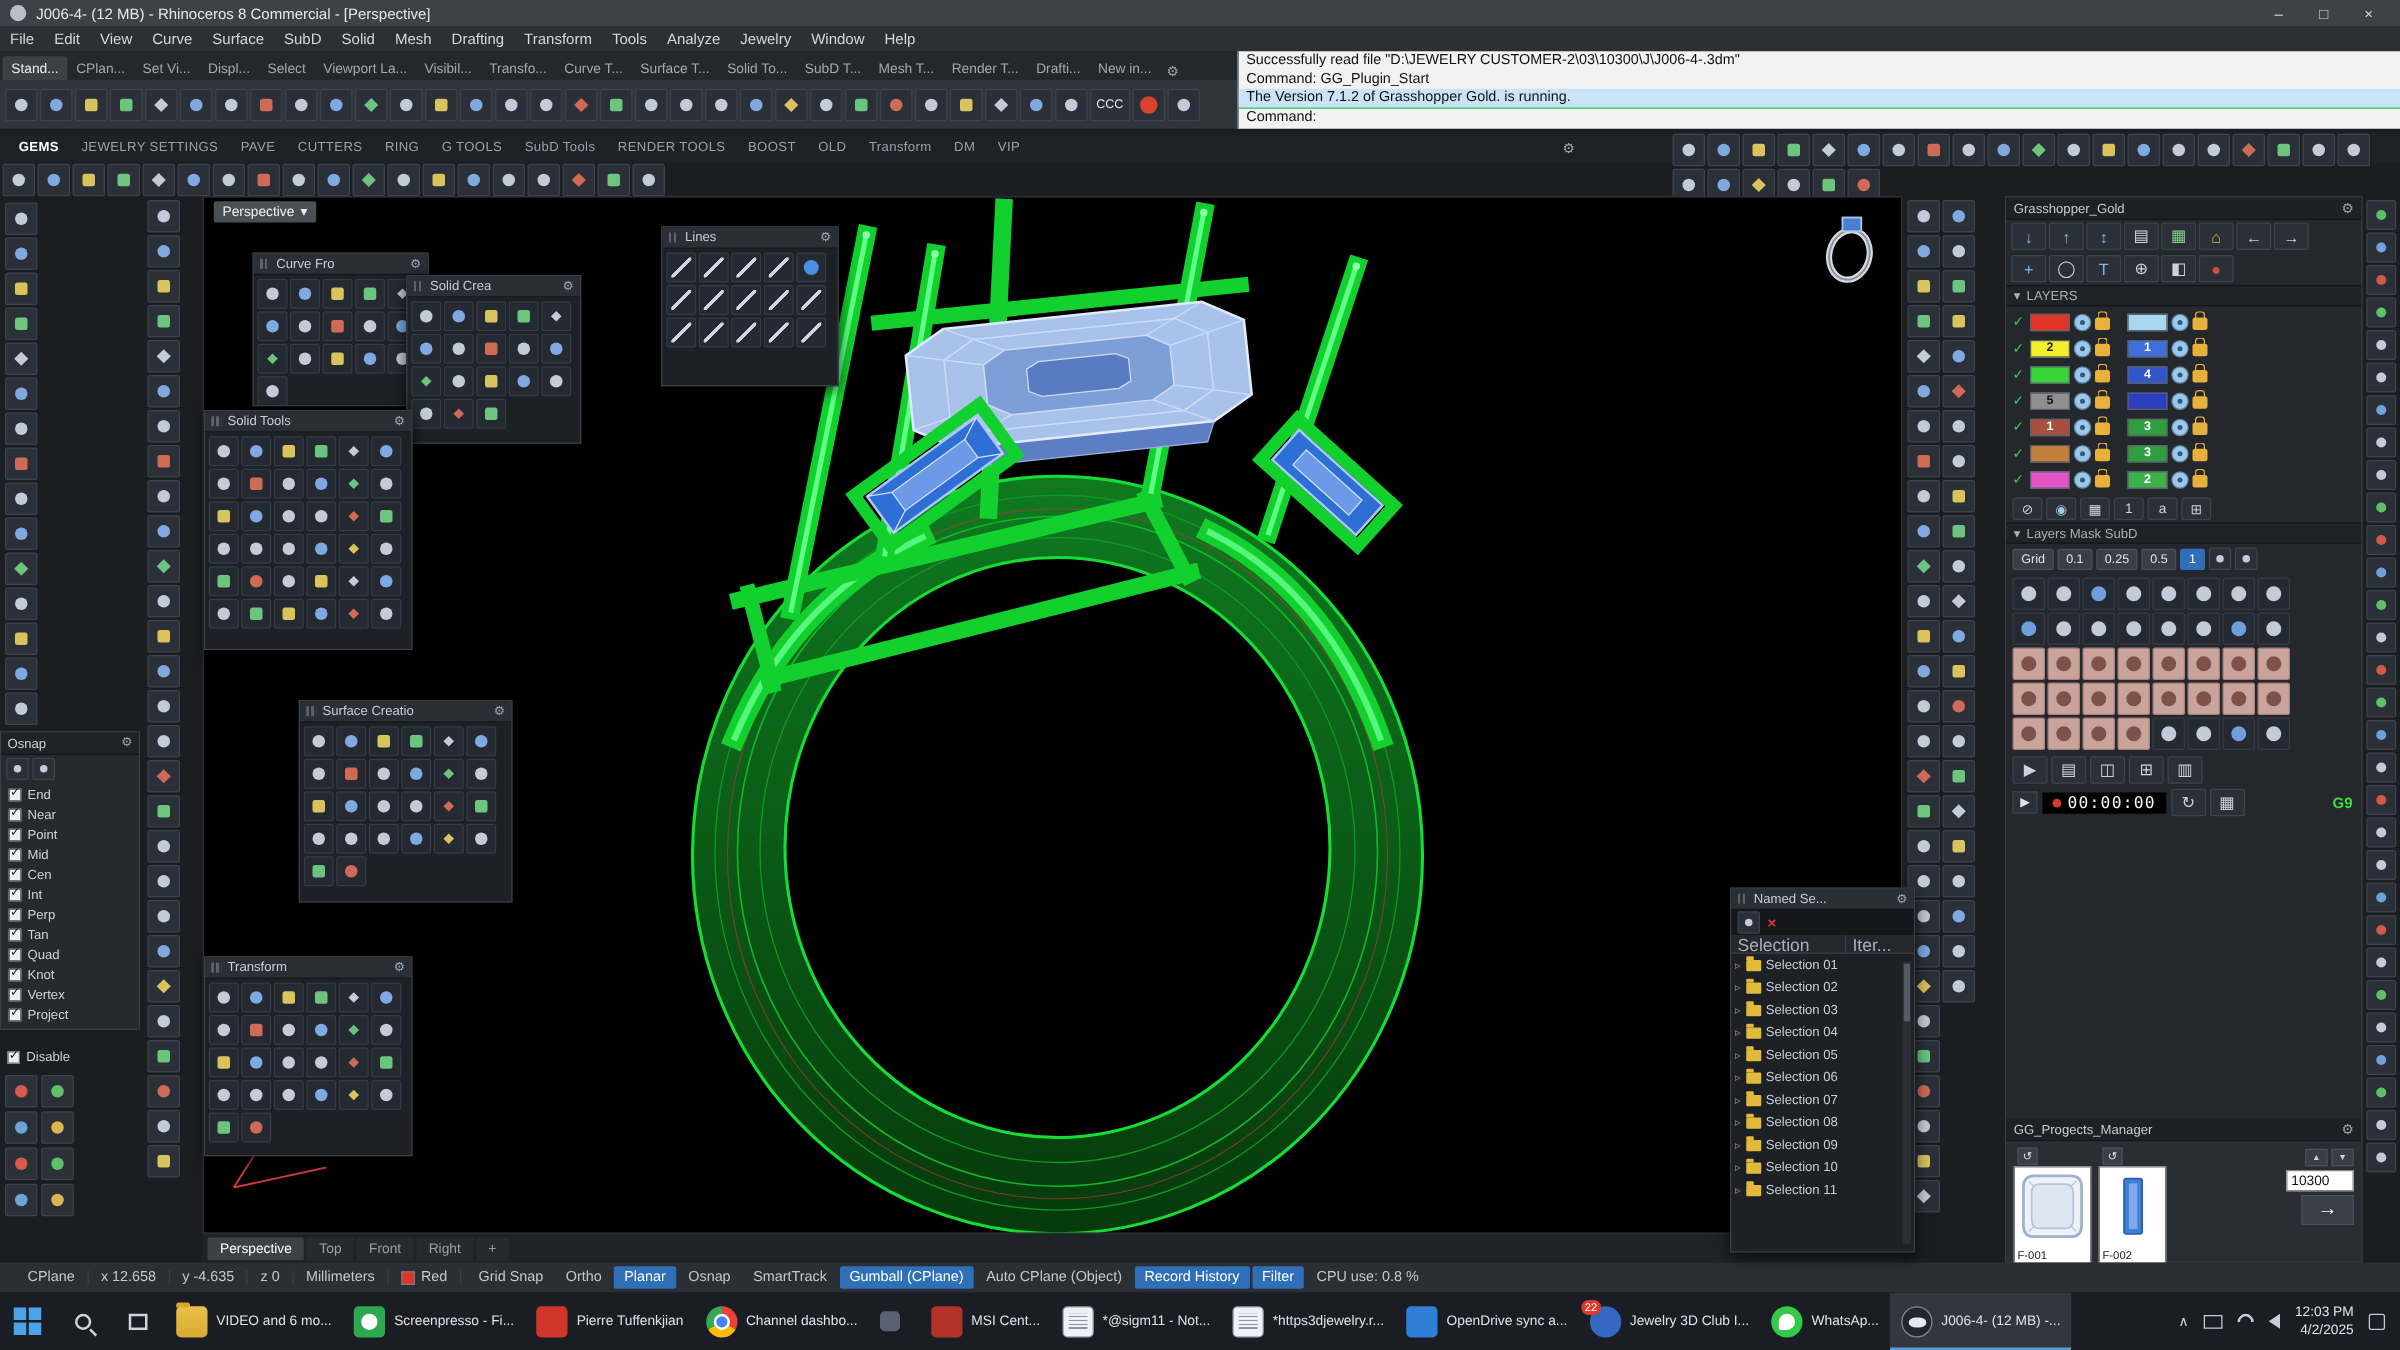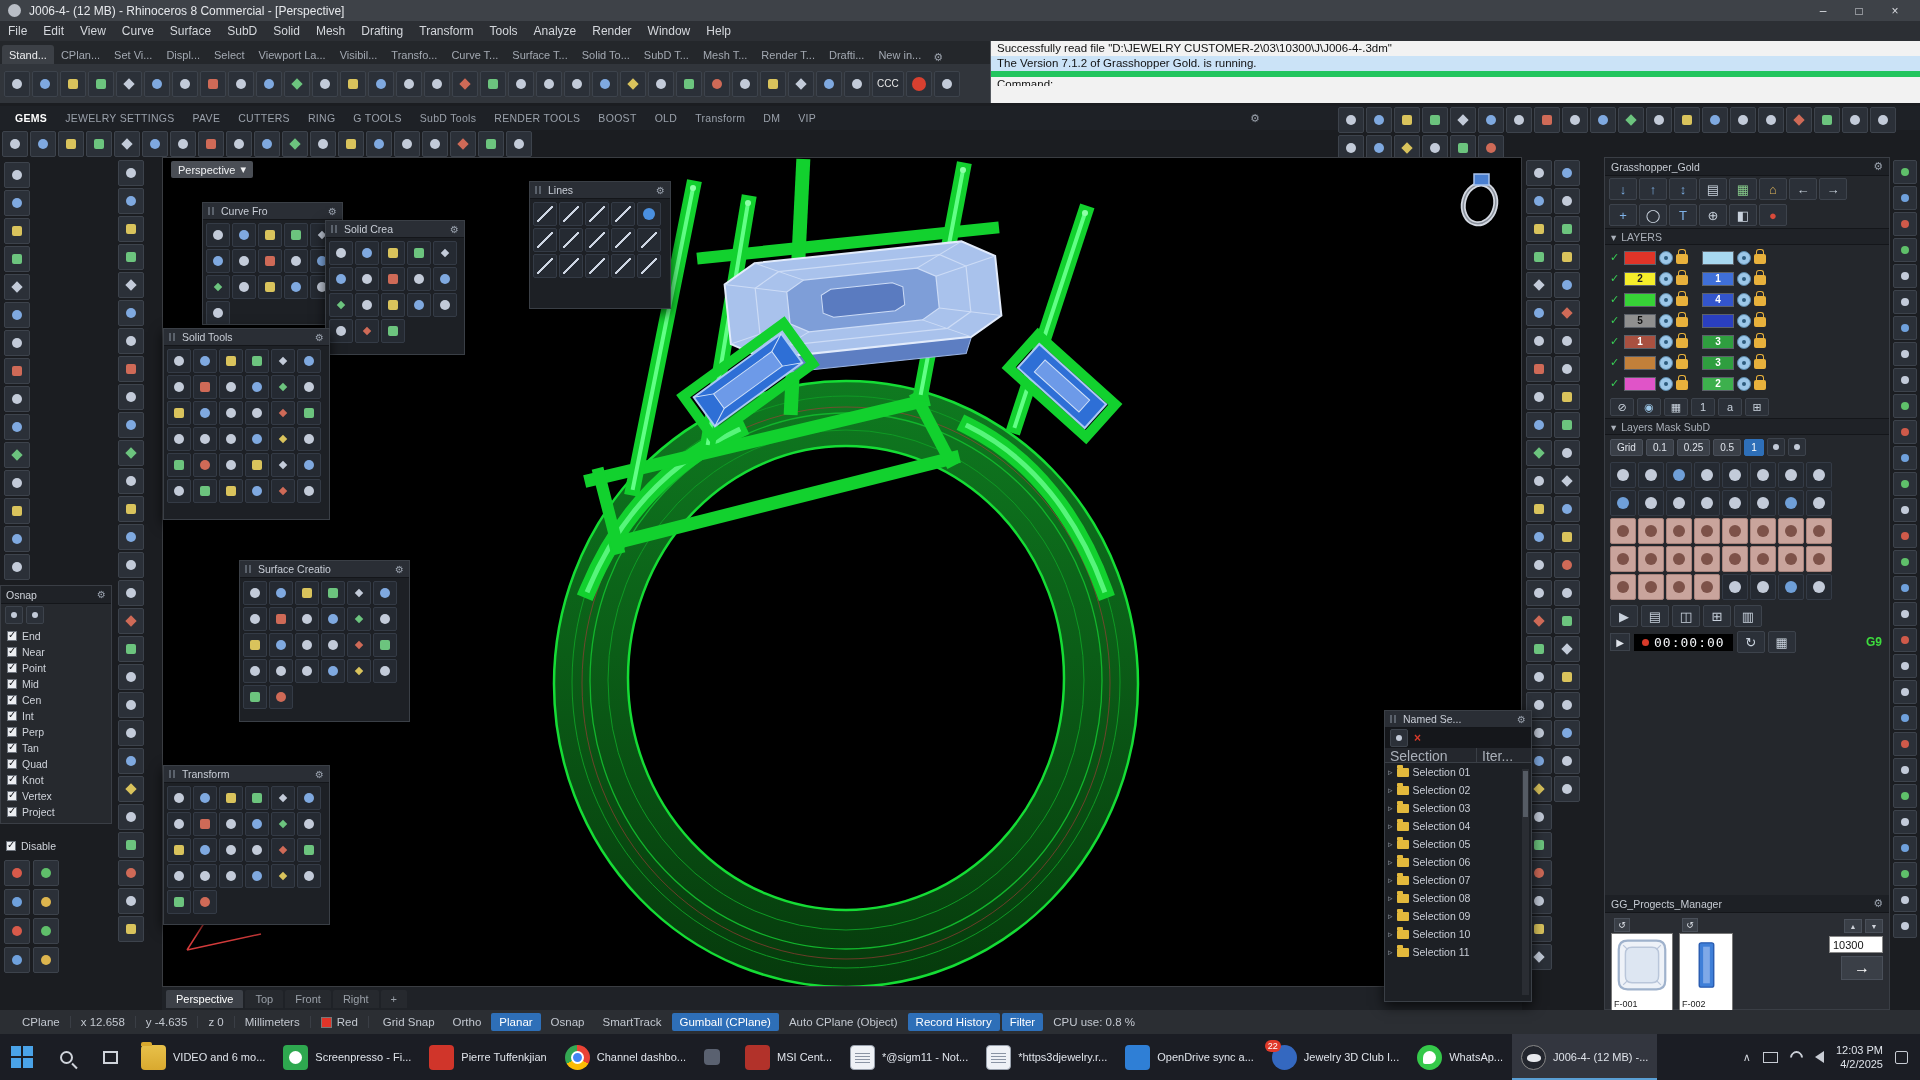--- a/index.html
+++ b/index.html
@@ -217,21 +217,21 @@
       <span>View</span>
       <span>Curve</span>
       <span>Surface</span>
       <span>SubD</span>
       <span>Solid</span>
       <span>Mesh</span>
       <span>Drafting</span>
       <span>Transform</span>
       <span>Tools</span>
       <span>Analyze</span>
-      <span>Render</span>
+      <span>Jewelry</span>
       <span>Window</span>
       <span>Help</span>
     </div>
 
   <div class="tabsrow">
     <div style="display:flex;align-items:flex-end">
         <span class="ttab active">Stand...</span>
         <span class="ttab">CPlan...</span>
         <span class="ttab">Set Vi...</span>
         <span class="ttab">Displ...</span>
@@ -285,24 +285,25 @@
         <span class="ic"></span>
         <span class="ic"></span>
       </div>
     <span class="ic ictext">CCC</span>
     <span class="ic reddot"></span>
     <span class="ic"></span>
   </div>
 
   <div class="command-panel">
       <div class="cline">Successfully read file "D:\JEWELRY CUSTOMER-2\03\10300\J\J006-4-.3dm"</div>
+      <div class="cline">Command: GG_Plugin_Start</div>
       <div class="cline highlight">The Version 7.1.2 of Grasshopper Gold. is running.</div>
       <div class="cline">Command:</div>
     </div>
-  <style>.cline:last-child{border-top:6px solid #22c55e;}</style>
+  <style>.cline:last-child{border-top:1px solid #22c55e;}</style>
 
   <div class="plugin-tabs">
     <div style="display:flex">
         <span class="ptab active">GEMS</span>
         <span class="ptab">JEWELRY SETTINGS</span>
         <span class="ptab">PAVE</span>
         <span class="ptab">CUTTERS</span>
         <span class="ptab">RING</span>
         <span class="ptab">G TOOLS</span>
         <span class="ptab">SubD Tools</span>

